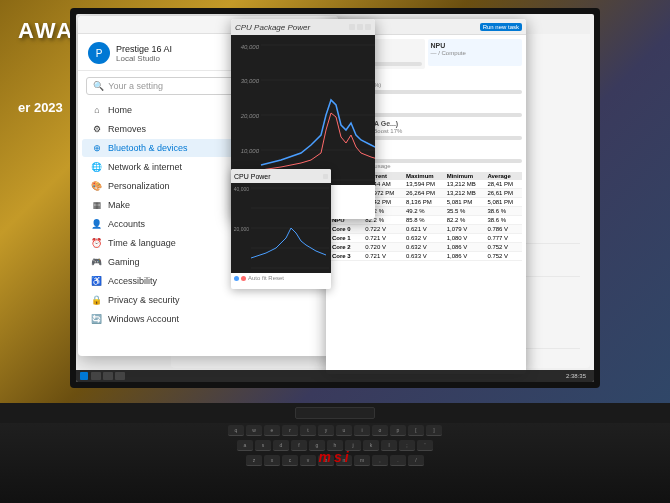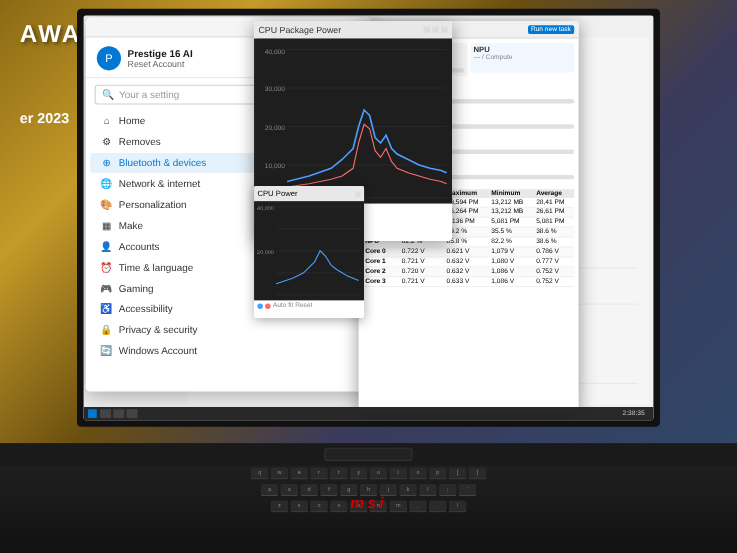--- a/index.html
+++ b/index.html
@@ -131,21 +131,21 @@
       justify-content: center;
       color: white;
       font-size: 10px;
     }
 
     .account-info {
       font-size: 9px;
     }
 
     .account-name {
-      font-weight: 700;
+      font-weight: 400;
       font-size: 9px;
       color: #1a1a1a;
     }
 
     .account-type {
       color: #666;
       font-size: 8px;
     }
 
     .search-box {
@@ -339,27 +339,28 @@
     .radio-btn.selected {
       background: #0078d4;
       border-color: #0078d4;
     }
 
     
     .cpu-window {
       position: absolute;
       top: 5px;
       left: 155px;
-      width: 180px;
+      width: 144px;
       height: 200px;
       background: white;
       border-radius: 3px;
       box-shadow: 0 3px 15px rgba(0,0,0,0.4);
       z-index: 10;
       overflow: hidden;
+      font-style: italic;
     }
 
     .cpu-titlebar {
       height: 16px;
       background: #e8e8e8;
       display: flex;
       align-items: center;
       padding: 0 4px;
       font-size: 8px;
       color: #333;
@@ -568,21 +569,21 @@
       <div class="settings-titlebar">
         <div class="titlebar-btn" style="background:#ff5f56"></div>
         <div class="titlebar-btn" style="background:#ffbd2e"></div>
         <div class="titlebar-btn" style="background:#27c93f"></div>
       </div>
 
       <div class="settings-header">
         <div class="avatar-circle">P</div>
         <div class="account-info">
           <div class="account-name">Prestige 16 AI</div>
-          <div class="account-type">Reset Account</div>
+          <div class="account-type">Local Studio</div>
         </div>
       </div>
 
       <div class="search-box">
         <span>🔍</span>
         <span>Your a setting</span>
       </div>
 
       <div class="nav-item">
         <span class="nav-icon">⌂</span>

